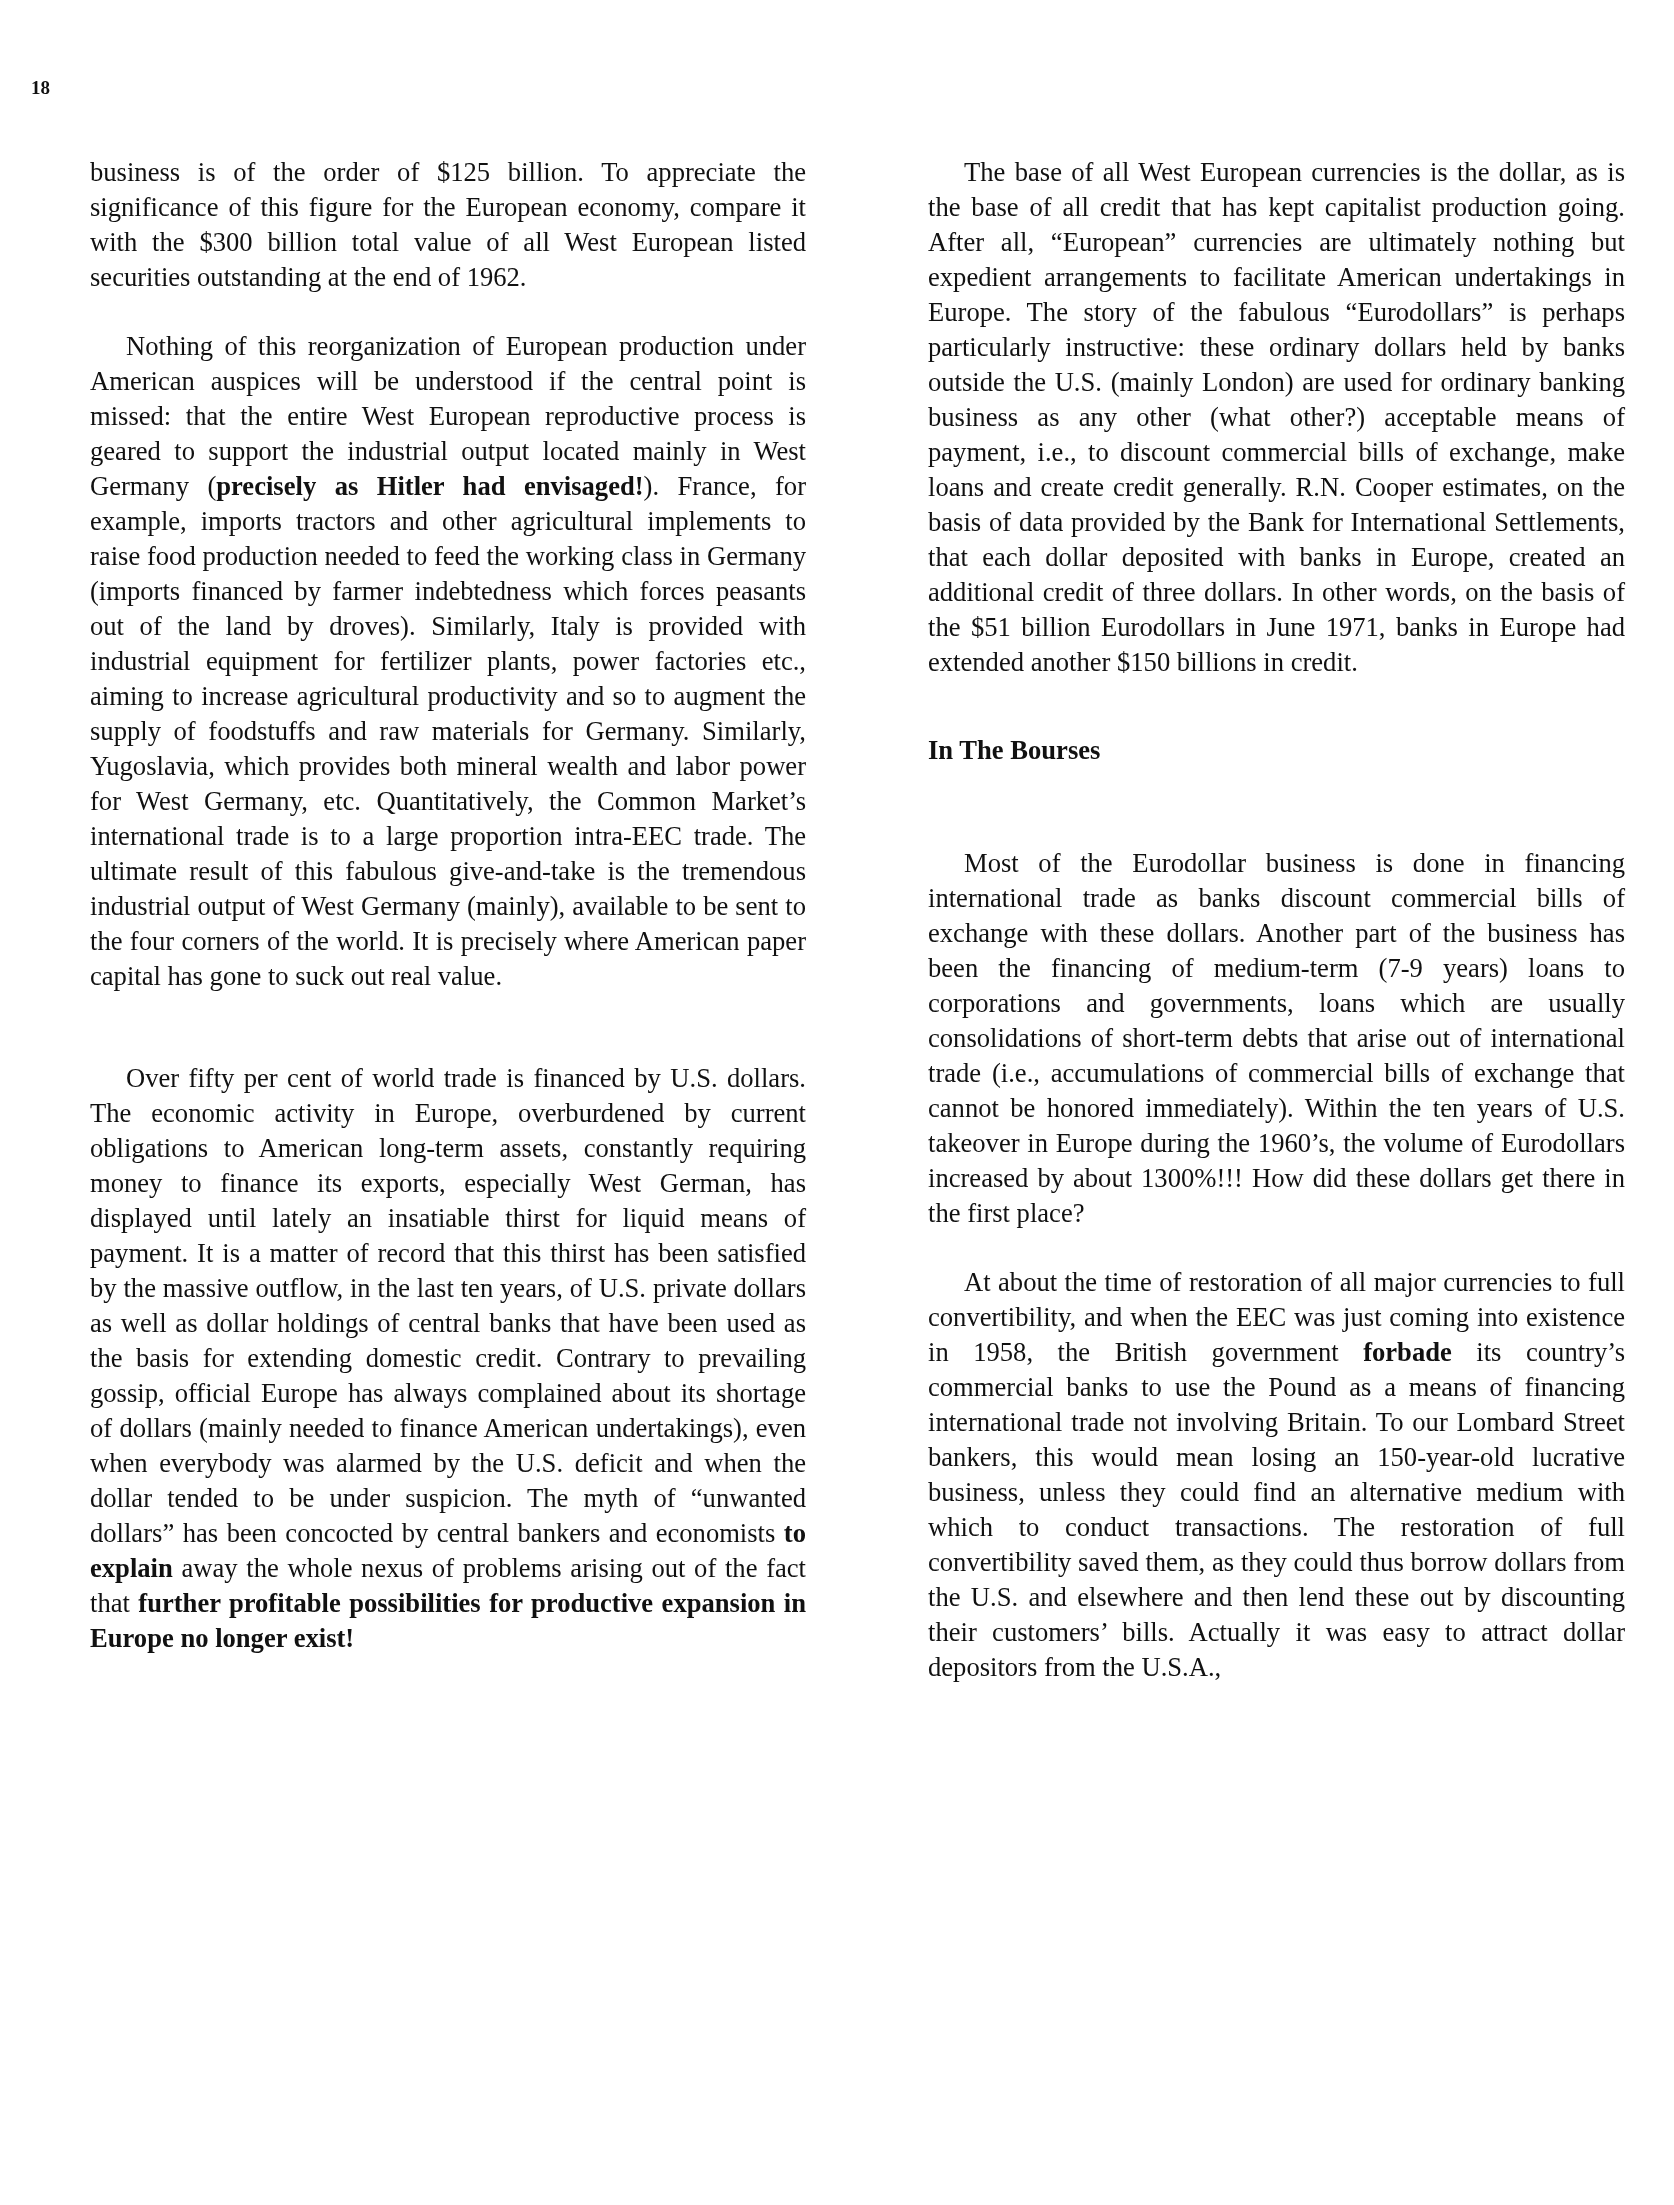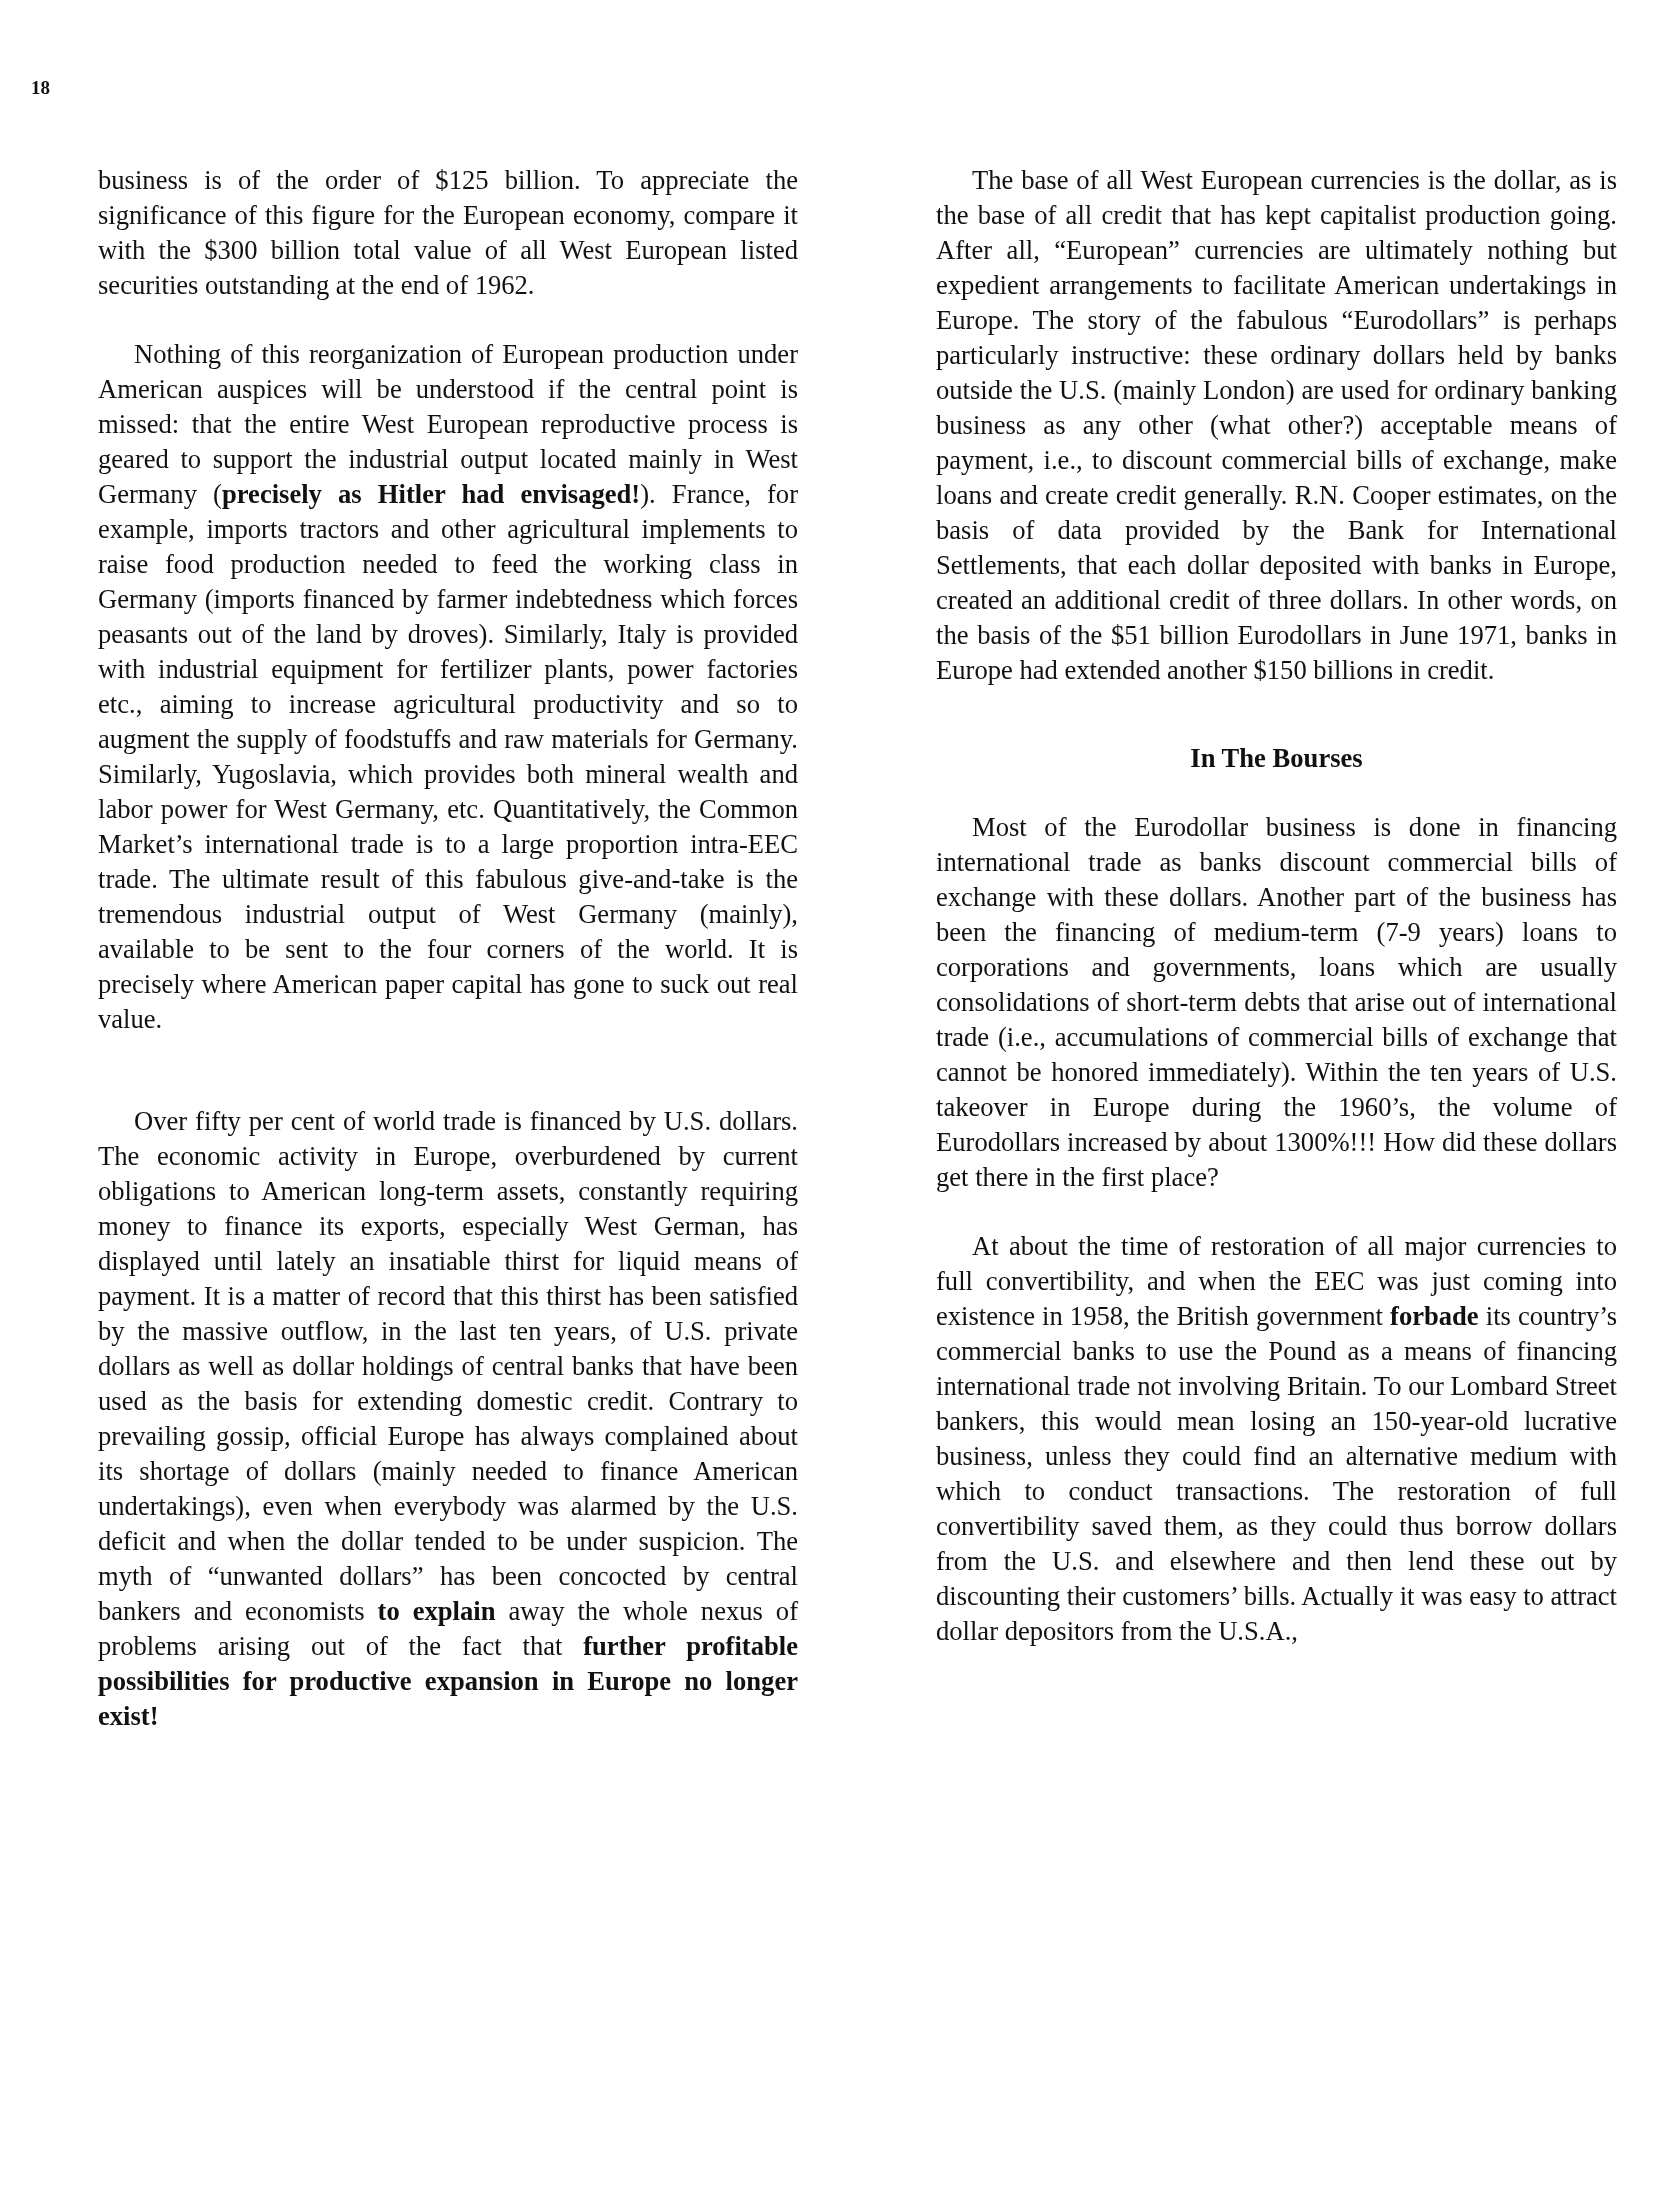--- a/index.html
+++ b/index.html
@@ -12,27 +12,27 @@
     position: absolute; left: 31px; top: 78px;
     font-size: 19px; font-weight: bold; line-height: 1;
   }
   .column {
     position: absolute; top: 155px;
     font-size: 26.6px; line-height: 35px;
     text-align: justify;
   }
   .col-left { left: 90px; width: 716px; }
   .col-right { left: 928px; width: 697px; }
-  .para { margin: 8px; text-indent: 36px; font-family: Liberation Serif, serif; }
+  .para { margin: 0; text-indent: 36px; font-family: Liberation Serif, serif; }
   .para.no-indent { text-indent: 0; }
   .gap-1 { margin-top: 34px; }
   .gap-2 { margin-top: 67px; }
   .heading {
-    text-align: center; font-weight: bold; font-size: 26.6px;
-    line-height: 35px; margin: 53px 0 34px 0;
+    font-weight: bold; font-size: 26.6px;
+    line-height: 35px; margin: 53px 0 78px 0;
   }
   b { font-weight: bold; }
 </style>
 </head>
 <body>
 
 <div class="page-number">18</div>
 
 <div class="column col-left">
   <p class="para no-indent">business is of the order of $125 billion. To appreciate the significance of this figure for the European economy, compare it with the $300 billion total value of all West European listed securities outstanding at the end of 1962.</p>

